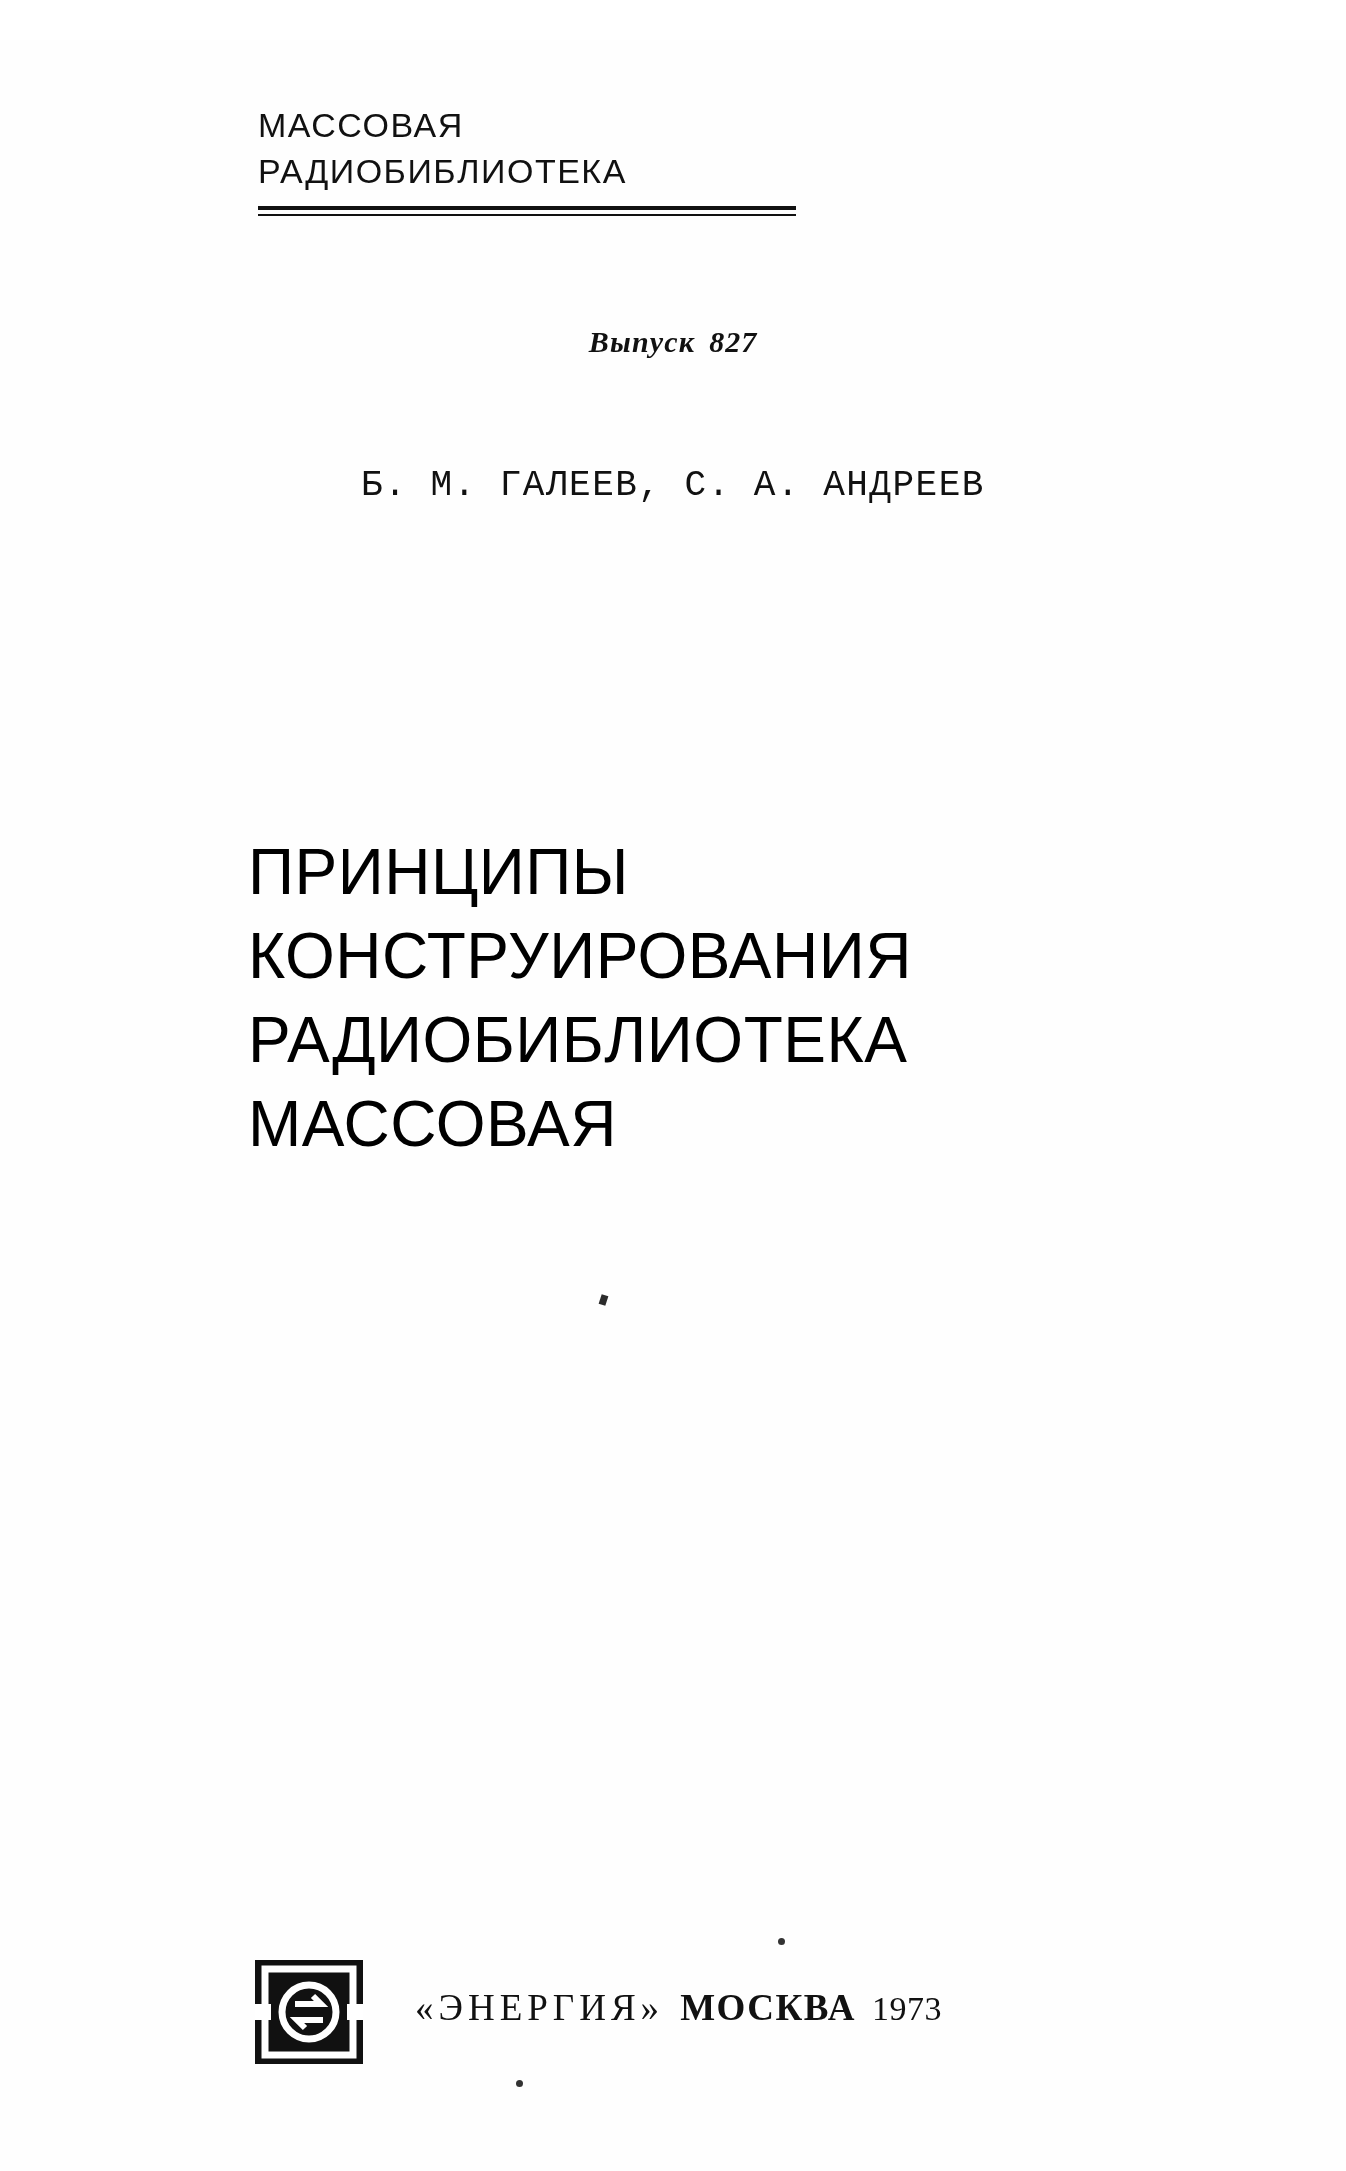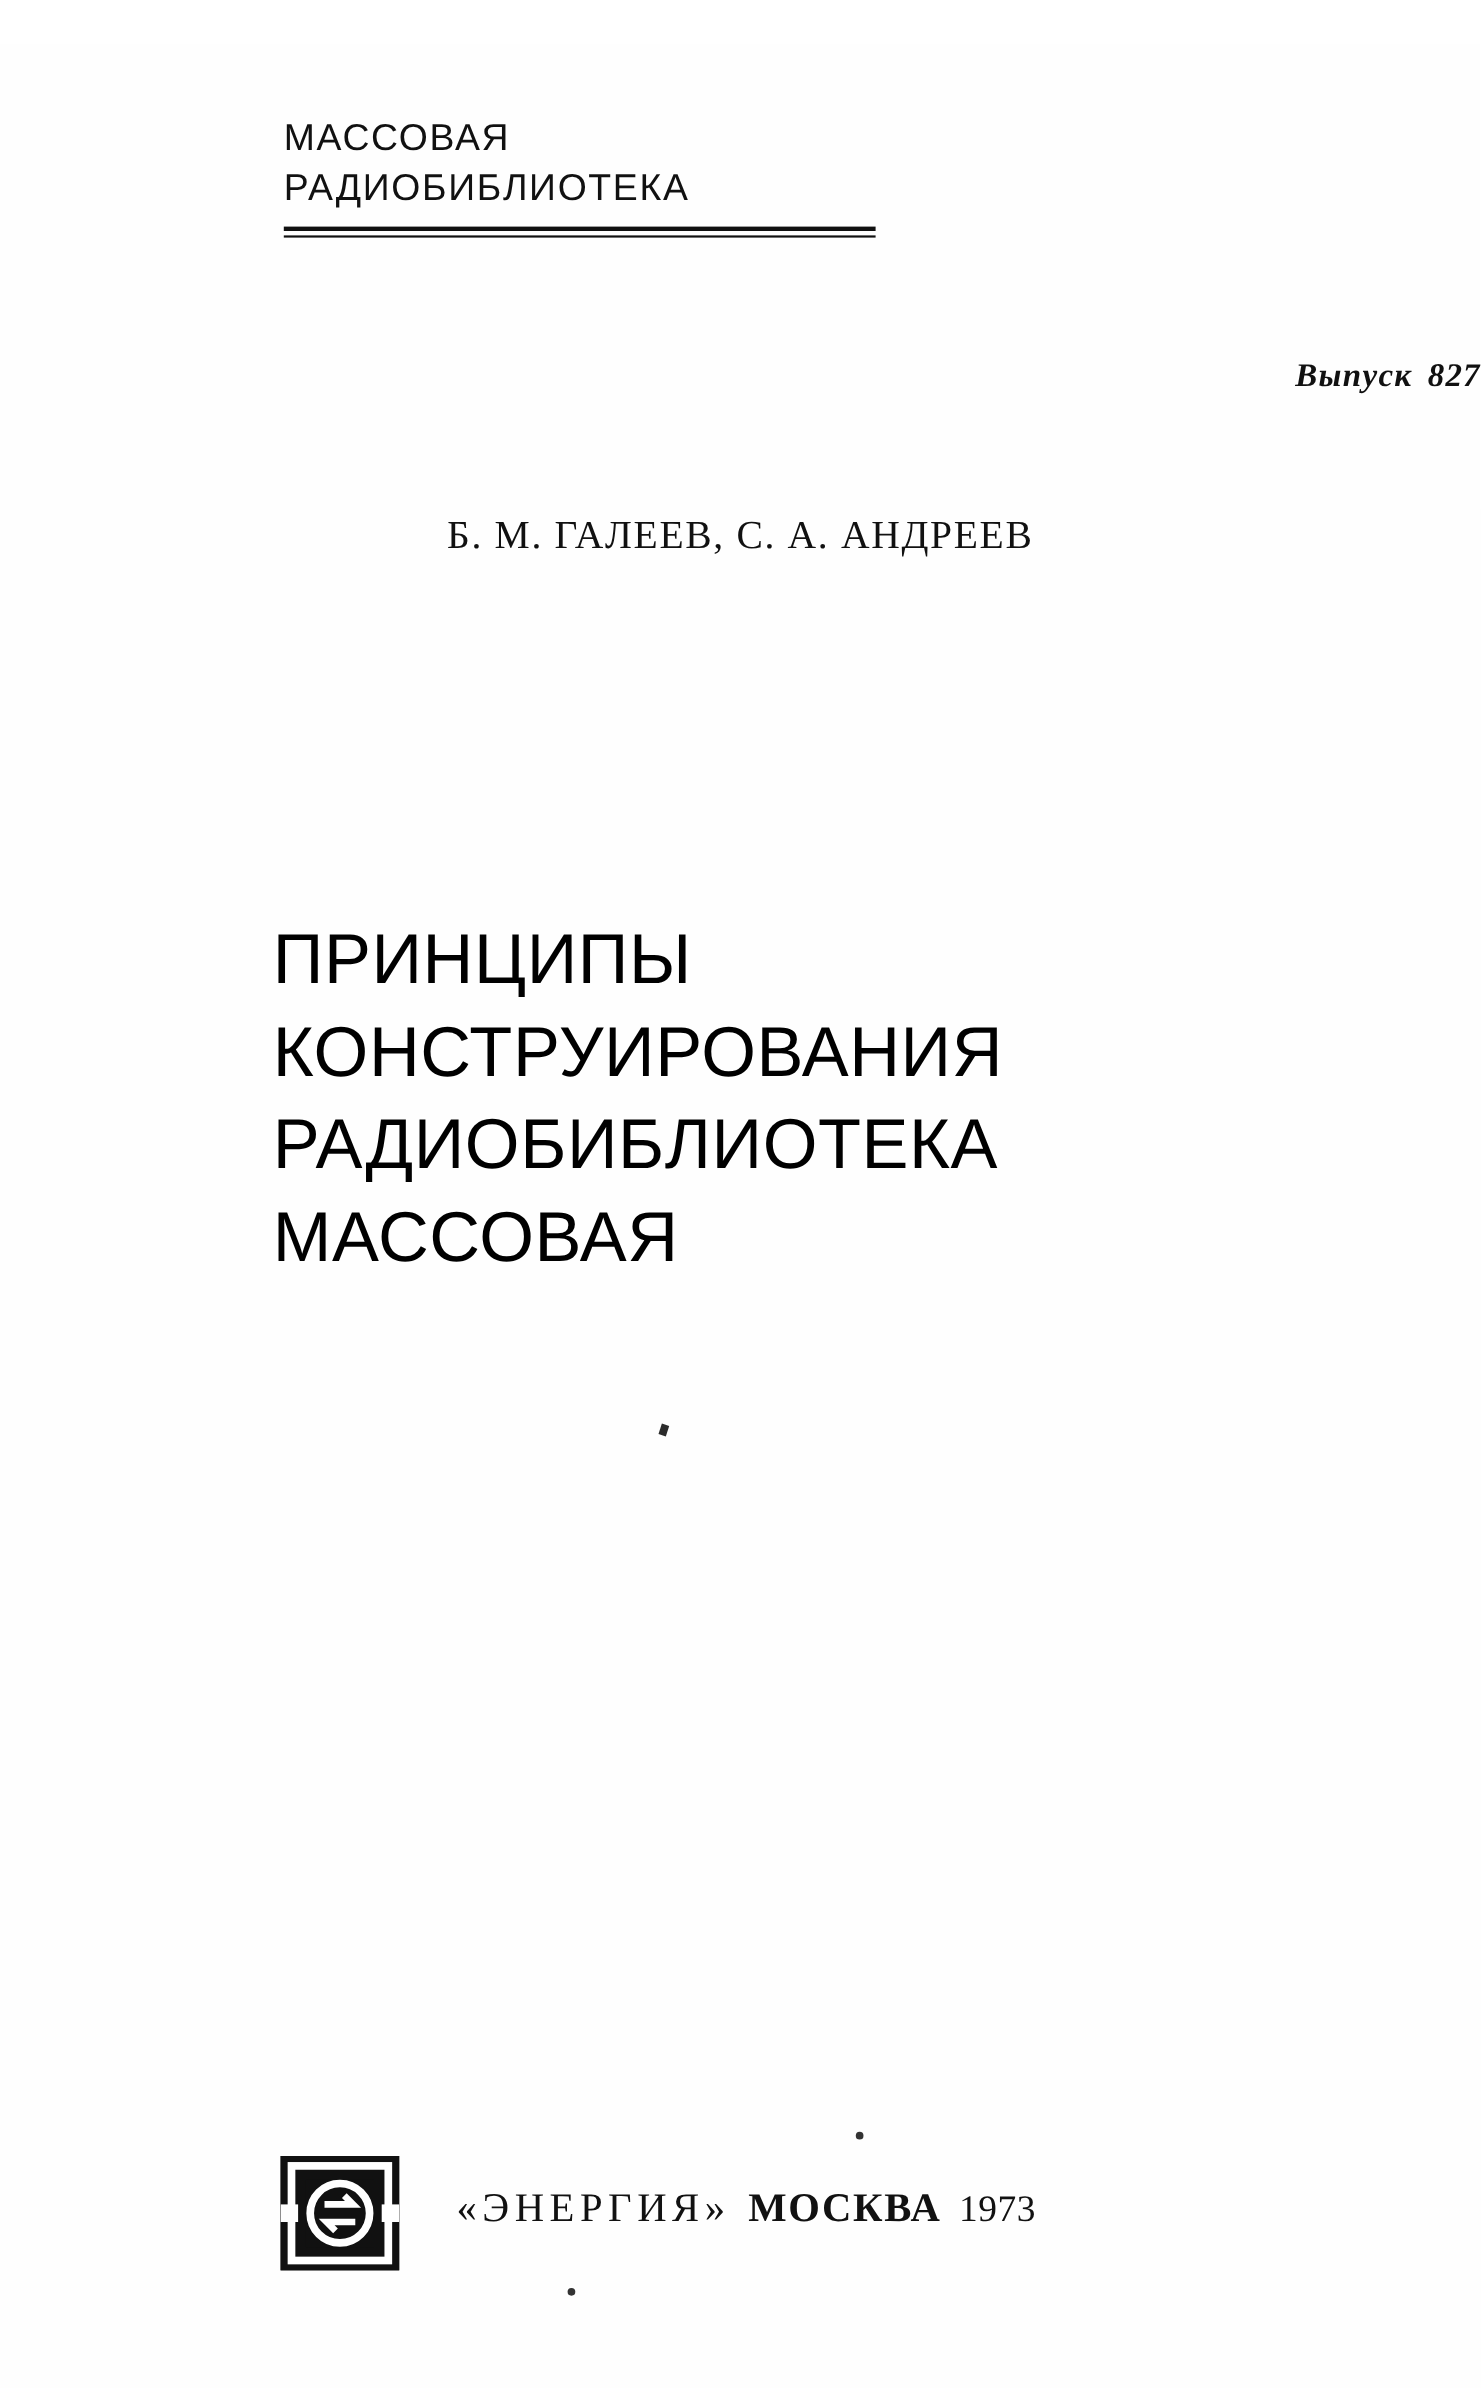--- a/index.html
+++ b/index.html
@@ -56,41 +56,41 @@
     width: 100%;
     margin-top: 4px;
   }
 
   
   .issue {
     position: absolute;
     left: 0;
     top: 285px;
     width: 1346px;
-    text-align: right;
+    text-align: center;
     font-family: "Liberation Serif", serif;
     font-style: italic;
     font-weight: bold;
     font-size: 30px;
     letter-spacing: 1.2px;
     color: #111111;
   }
   .issue .issue-num {
     margin-left: 14px;
     letter-spacing: 1px;
   }
 
   
   .authors {
     position: absolute;
     left: 0;
     top: 425px;
     width: 1346px;
     text-align: center;
-    font-family: Liberation Serif, serif;
+    font-family: Liberation Mono, monospace;
     font-size: 36px;
     letter-spacing: 1.5px;
     color: #111111;
   }
 
   
   .title-block {
     position: absolute;
     left: 248px;
     top: 790px;

